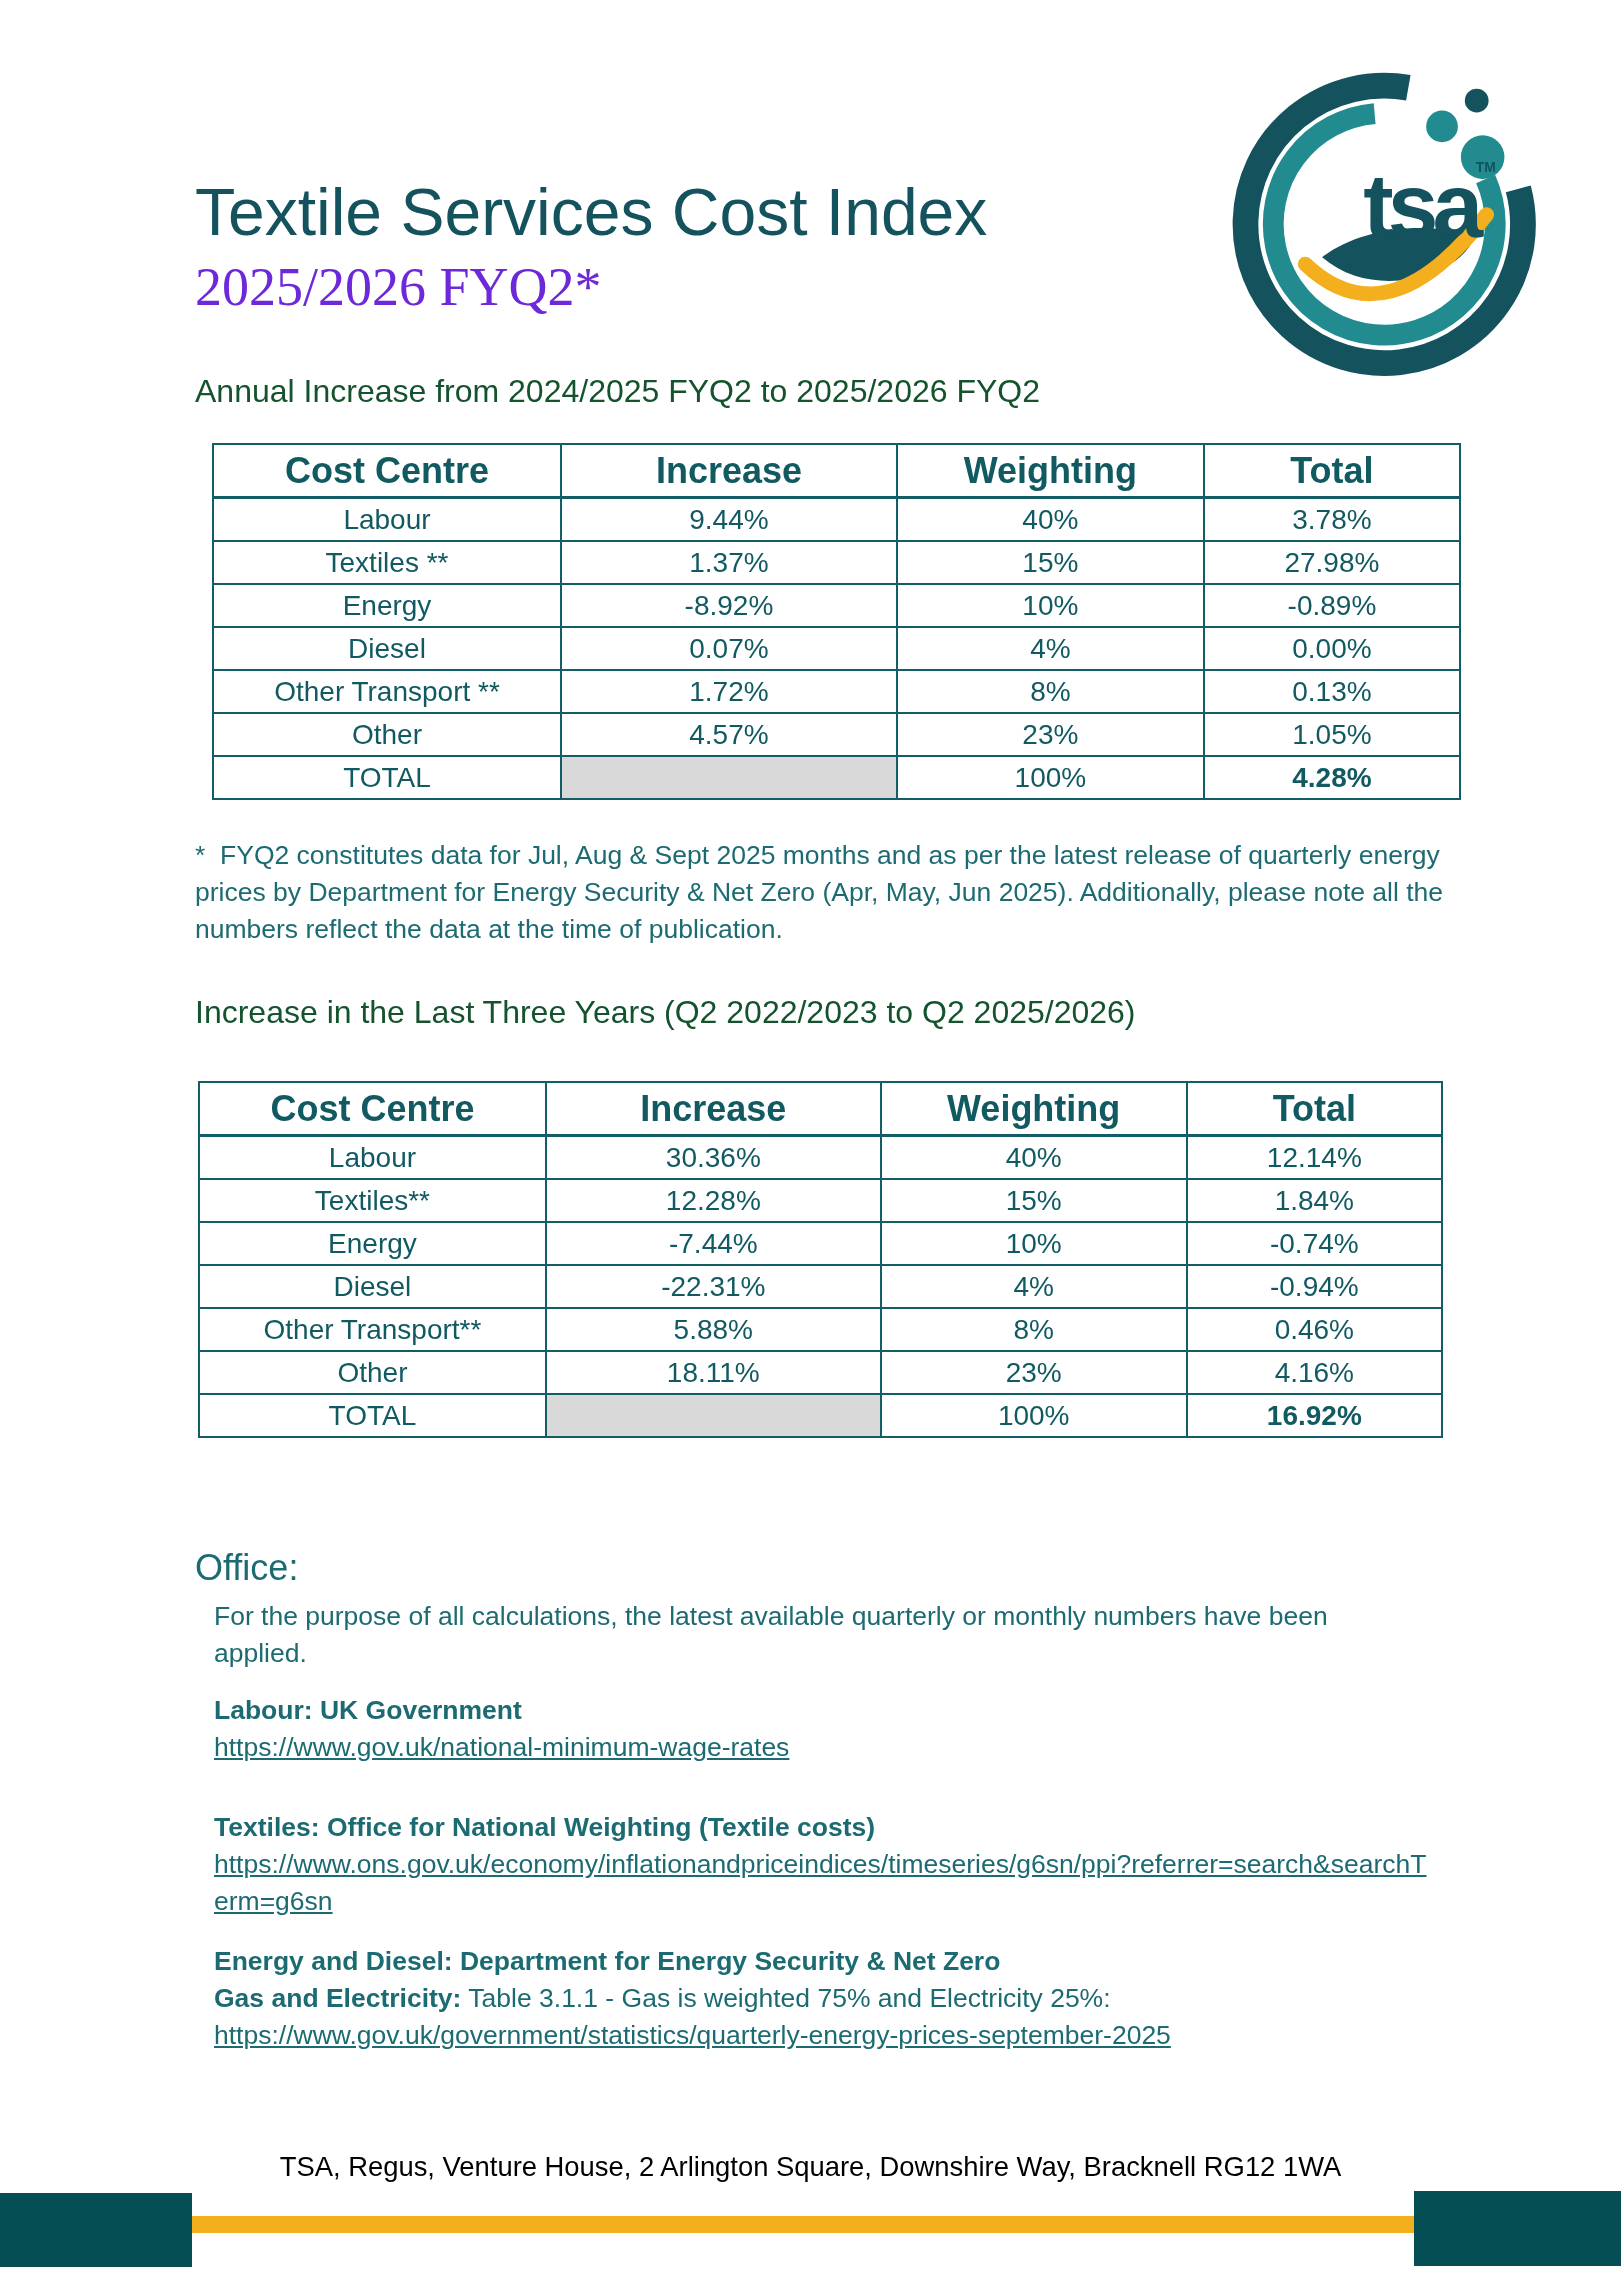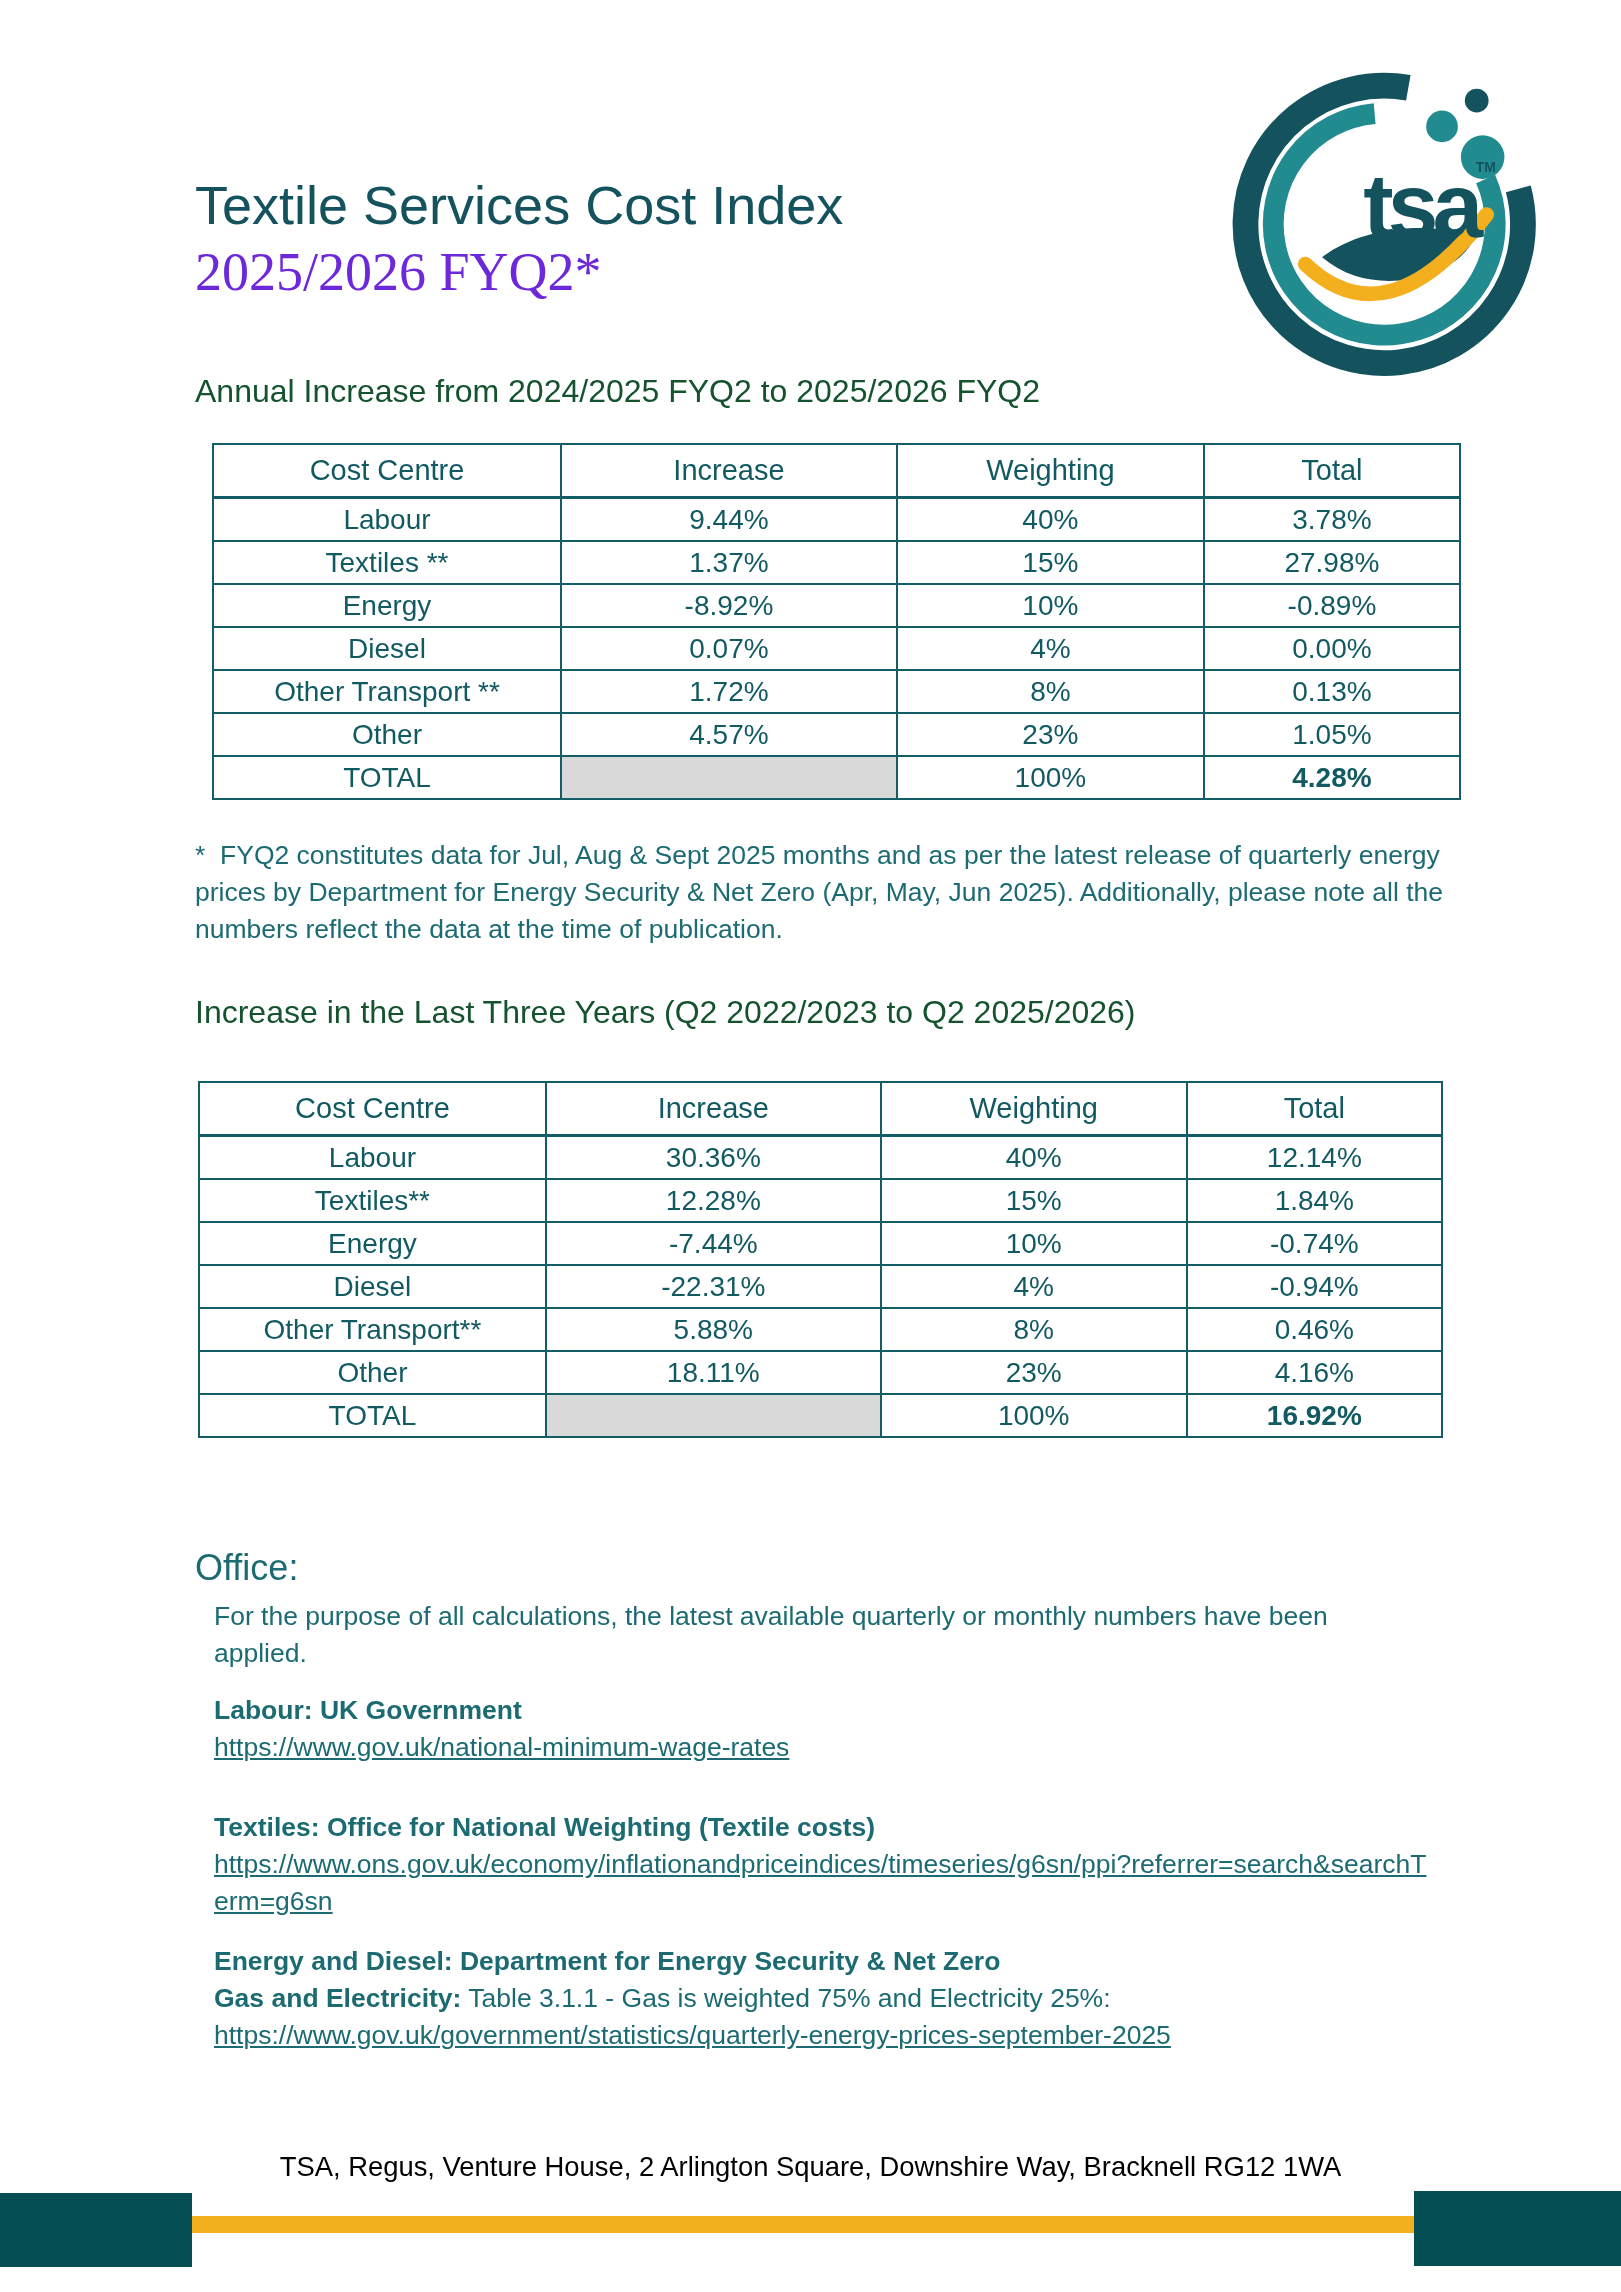--- a/index.html
+++ b/index.html
@@ -3,21 +3,21 @@
 <meta charset="utf-8">
 <style>
   html,body { margin:0; padding:0; background:#ffffff; }
   .page {
     position:relative; width:1621px; height:2293px; background:#ffffff;
     font-family:"Liberation Sans", sans-serif; overflow:hidden;
   }
 
   
   .title-block { position:absolute; left:195px; top:172px; }
-  .title-line1 { font-size:54px; line-height:1.24; color:#14535E; font-weight:400; }
+  .title-line1 { font-size:66px; line-height:1.24; color:#14535E; font-weight:400; }
   .title-line2 { font-size:54px; line-height:1.24; color:#6d28d9; font-weight:400;font-family:Liberation Serif, serif; }
 
   .logo { position:absolute; left:1226px; top:61px; width:327px; height:327px; }
 
   
   .section-heading { position:absolute; font-size:32px; color:#14532d; font-weight:400; }
   #heading1 { left:195px; top:373px; }
   #heading2 { left:195px; top:994px; }
 
   
@@ -25,21 +25,21 @@
     position:absolute; border-collapse:collapse; table-layout:fixed;
     border:2.9px solid #135E66; background:#ffffff;
   }
   #table1 { left:212px; top:443px; width:1249px; }
   #table2 { left:198px; top:1081px; width:1245px; }
   .data-table th, .data-table td {
     border-left:2px solid #135E66; border-right:2px solid #135E66;
     text-align:center; vertical-align:middle; color:#125A62;
     overflow:hidden; padding:0 3.9px;
   }
-  .data-table th { font-size:29px; font-weight:normal; height:51px; border-bottom:3.9px solid #135E66; }
+  .data-table th { font-size:36px; font-weight:bold; height:51px; border-bottom:3.9px solid #135E66; }
   .data-table td { font-size:28px; height:41px; border-top:2.9px solid #135E66; }
   .data-table th:nth-child(1) { width:28%; }
   .data-table th:nth-child(2) { width:27%; }
   .data-table th:nth-child(3) { width:24.6%; }
   .data-table th:nth-child(4) { width:20.4%; }
   .grey-cell { background:#D9D9D9; }
   .bold-cell { font-weight:bold; }
 
   
   .footnote {

